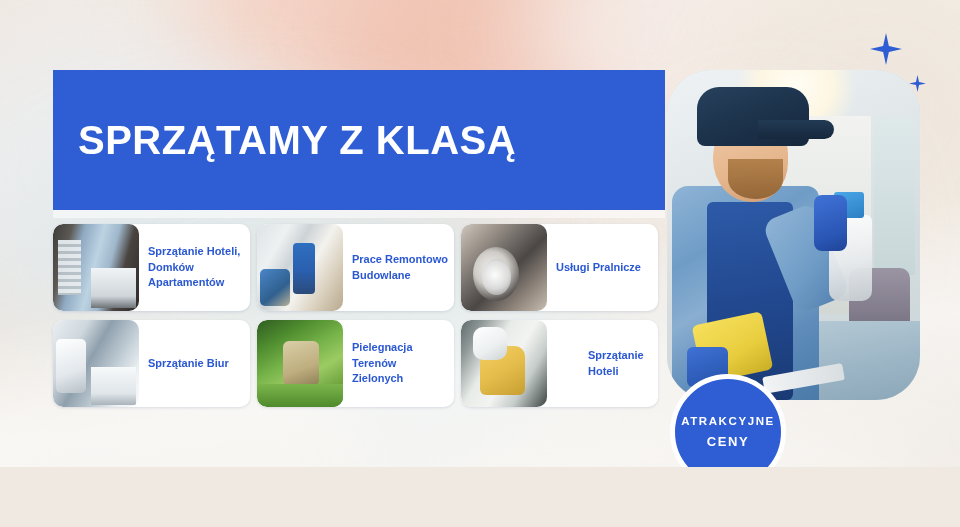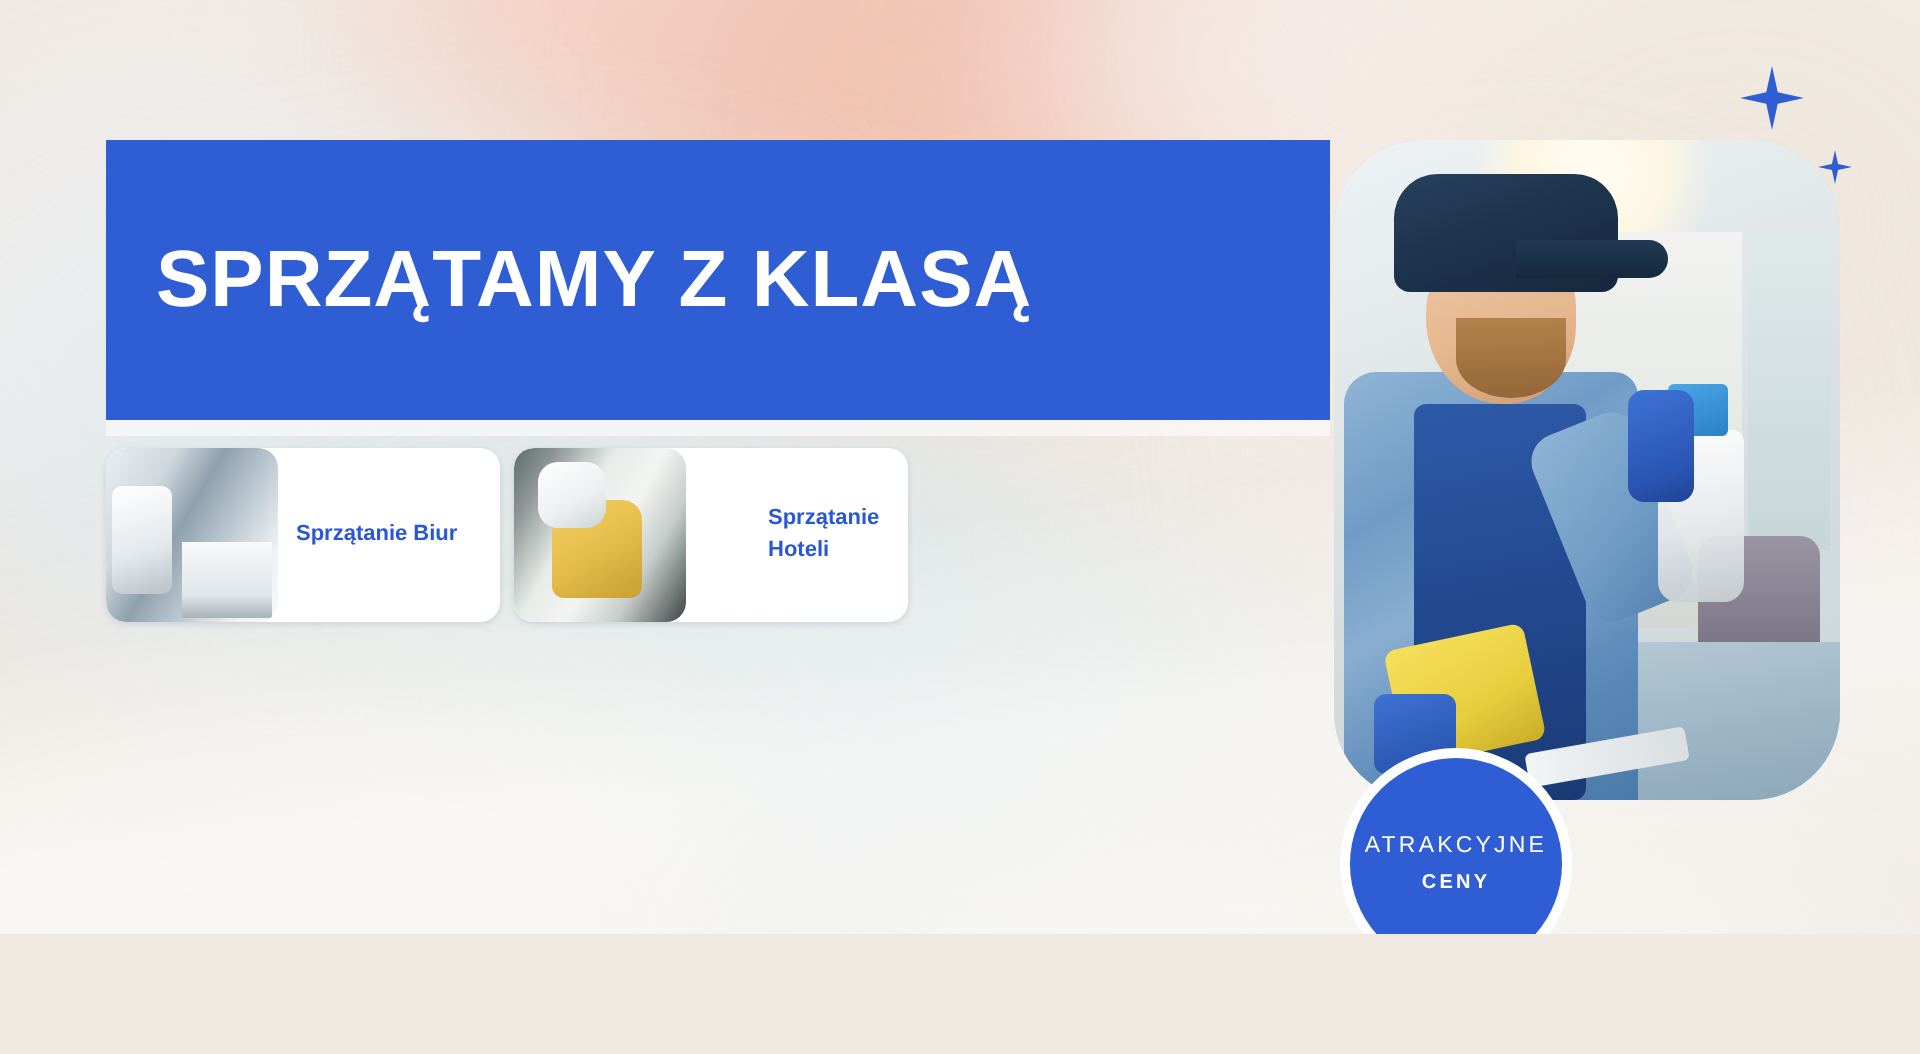--- a/index.html
+++ b/index.html
@@ -176,22 +176,22 @@
   .s3{left:858px;top:90px;width:16px;height:16px;}
   .s4{left:882px;top:115px;width:12px;height:12px;}
 
   
   .badge{
     position:absolute;left:670px;top:374px;width:116px;height:116px;border-radius:50%;
     background:var(--brand,#2f5ed4);border:5px solid #ffffff;
     display:flex;flex-direction:column;align-items:center;justify-content:center;
     box-sizing:border-box;
   }
-  .badge-l1{color:#fff;font-size:11.5px;font-weight:normal;letter-spacing:1.6px;}
-  .badge-l2{color:#fff;font-size:10px;font-weight:bold;letter-spacing:1.6px;margin-top:7px;}
+  .badge-l1{color:#fff;font-size:11.5px;font-weight:bold;letter-spacing:1.6px;}
+  .badge-l2{color:#fff;font-size:13px;font-weight:bold;letter-spacing:1.6px;margin-top:7px;}
 </style>
 </head>
 <body>
 
 <div id="stage">
 
   <div class="bg bg-base">
     <div class="bg-blob b1"></div>
     <div class="bg-blob b2"></div>
     <div class="bg-blob b3"></div>
@@ -213,25 +213,55 @@
 
   <div class="hero-blue" style="background: rgb(47, 94, 212);"></div>
   <div class="panel-white"></div>
   <div class="hero-title">SPRZĄTAMY Z KLASĄ</div>
 
   <div class="cards">
     <div class="card-row">
 
       <div class="card">
         <div class="card-thumb">
+          <div class="ph ph-hotel"></div>
+        </div>
+        <div class="card-label" style="color: rgb(42, 88, 210);">Sprzątanie Hoteli, Domków Apartamentów</div>
+      </div>
+
+      <div class="card">
+        <div class="card-thumb">
+          <div class="ph ph-remont"></div>
+        </div>
+        <div class="card-label" style="color: rgb(42, 88, 210);">Prace Remontowo Budowlane</div>
+      </div>
+
+      <div class="card">
+        <div class="card-thumb">
+          <div class="ph ph-pralnia"></div>
+        </div>
+        <div class="card-label" style="color: rgb(42, 88, 210);">Usługi Pralnicze</div>
+      </div>
+
+    </div>
+    <div class="card-row">
+
+      <div class="card">
+        <div class="card-thumb">
           <div class="ph ph-biuro"></div>
         </div>
         <div class="card-label" style="color: rgb(42, 88, 210); border-radius: 23px;">Sprzątanie Biur</div>
       </div>
 
+      <div class="card">
+        <div class="card-thumb">
+          <div class="ph ph-ziel"></div>
+        </div>
+        <div class="card-label" style="color: rgb(42, 88, 210);">Pielegnacja Terenów Zielonych</div>
+      </div>
 
       <div class="card">
         <div class="card-thumb">
           <div class="ph ph-hotel2"></div>
         </div>
         <div class="card-label" style="color: rgb(42, 88, 210); margin-left: 32px;">Sprzątanie Hoteli</div>
       </div>
 
     </div>
   </div>

